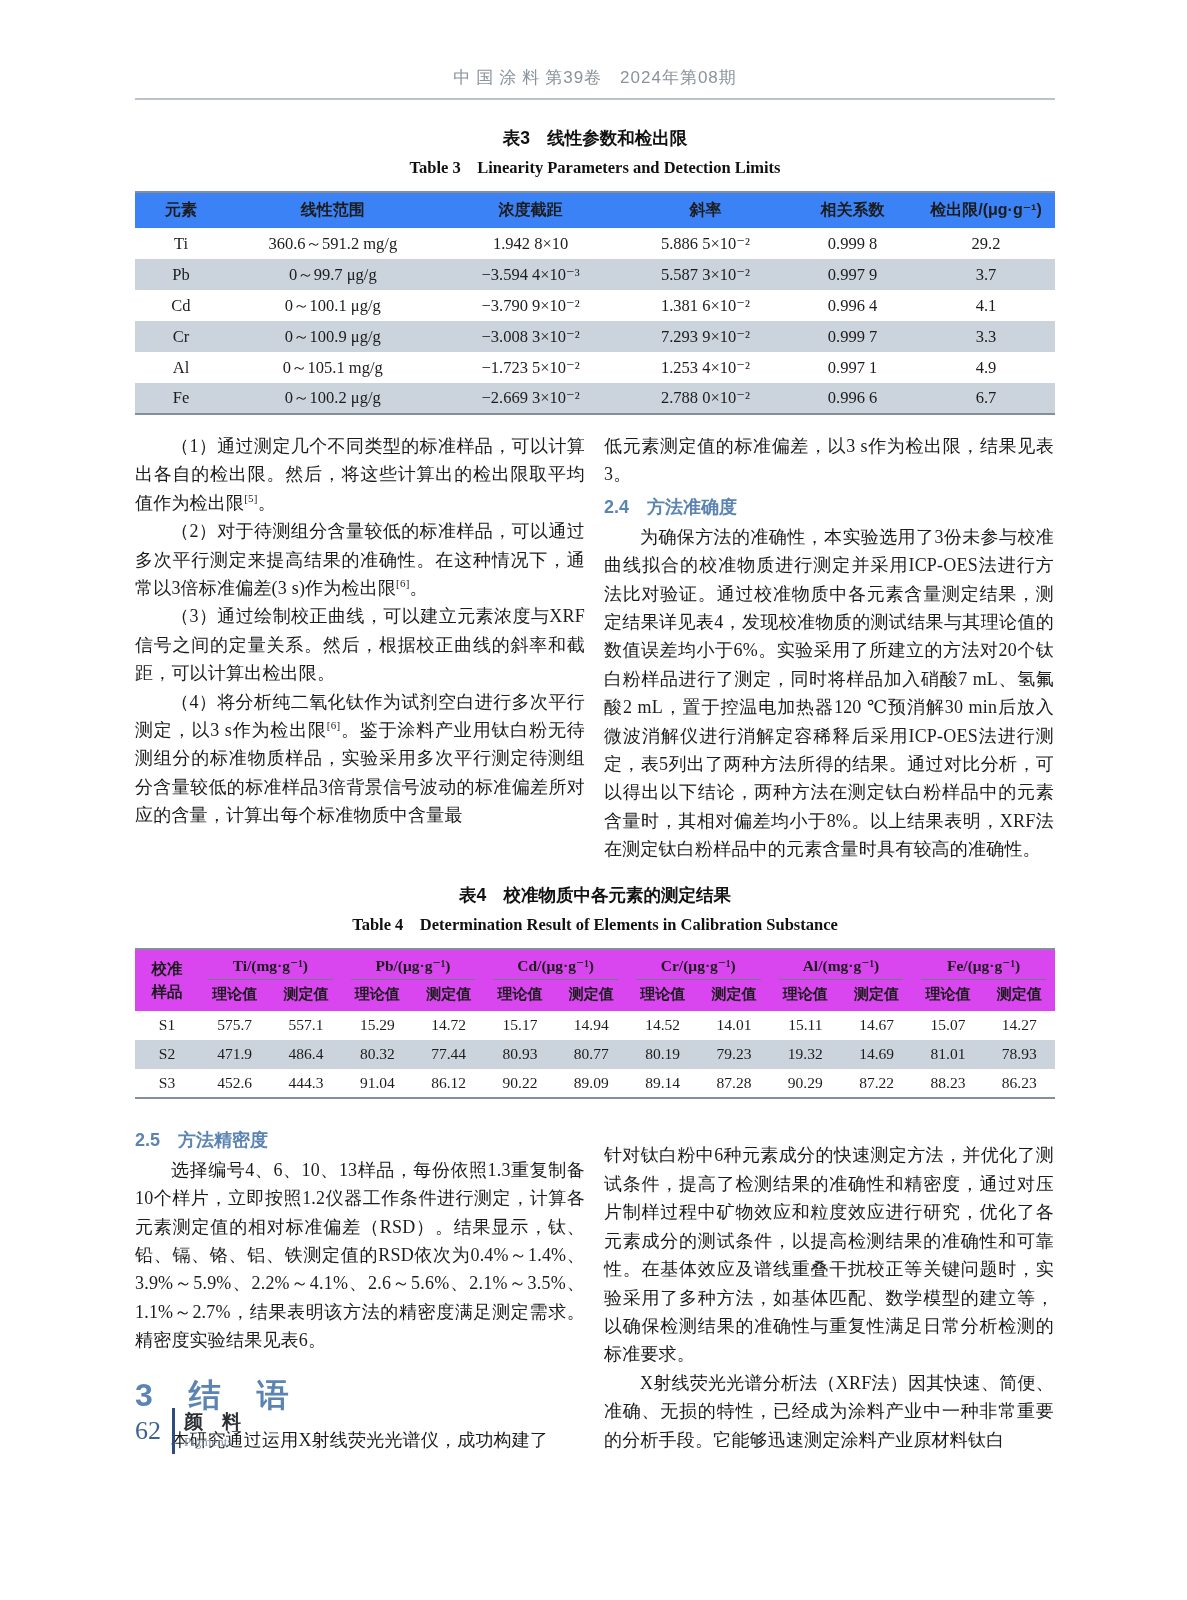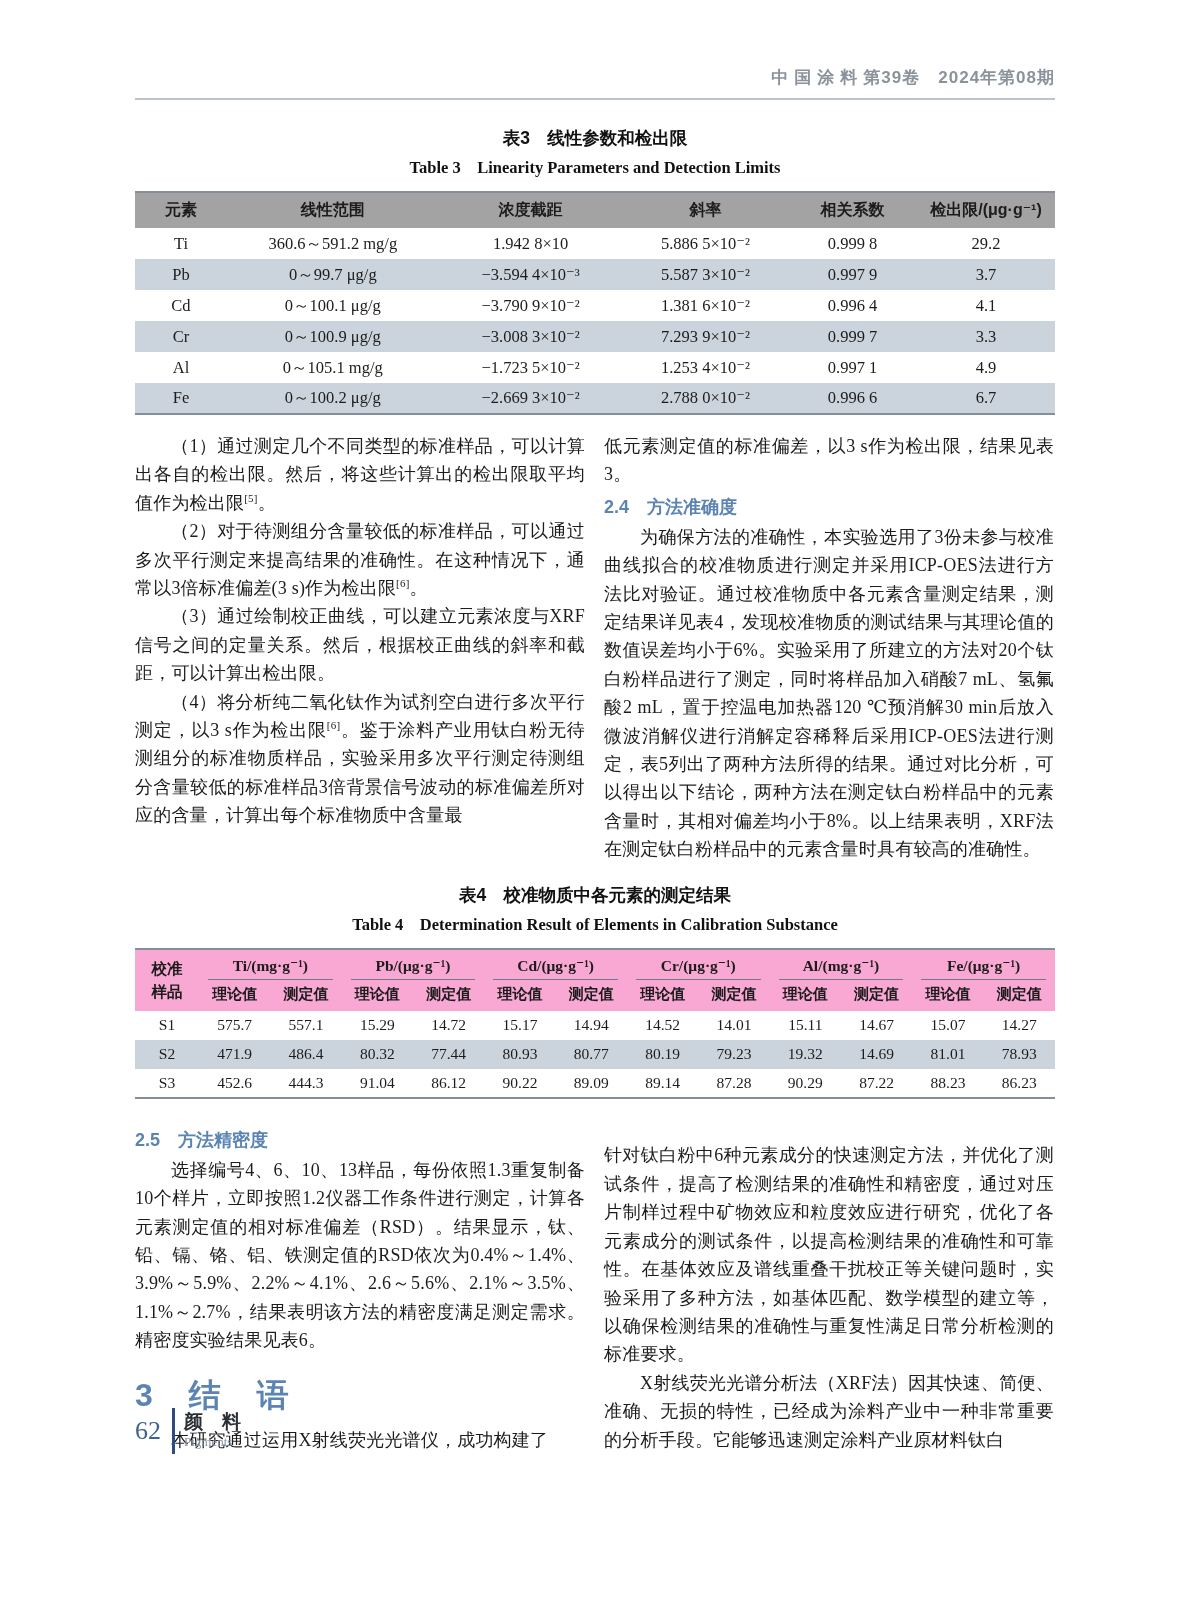--- a/index.html
+++ b/index.html
@@ -7,57 +7,57 @@
   body {
     width:1187px; height:1600px; overflow:hidden;
     background:#ffffff; color:#1c1c1c;
     font-family:"Liberation Serif","DejaVu Serif",serif;
     position:relative;
   }
   .page { padding:66px 132px 0 135px; }
 
   
   .runhead {
-    display:flex; justify-content:flex-end; align-items:flex-end;
+    display:flex; justify-content:center; align-items:flex-end;
     border-bottom:2px solid #bcc3ca; padding-bottom:9px;
     font-family:"Liberation Sans","DejaVu Sans",sans-serif;
-    color:#8a929b; font-size:17px;font-weight:bold;
+    color:#8a929b; font-size:17px;
   }
   .runhead .journal { letter-spacing:6px; }
   .runhead .issue { letter-spacing:1px; }
 
   
   .tbl-title-zh {
     text-align:center; font-family:"Liberation Sans","DejaVu Sans",sans-serif;
     font-weight:bold; font-size:17.5px; color:#111; margin-top:26px;
   }
   .tbl-title-en {
     text-align:center; font-family:"Liberation Serif","DejaVu Serif",serif;
     font-weight:bold; font-size:16.5px; color:#111; margin-top:7px; margin-bottom:12px;
   }
 
   
   table { width:100%; border-collapse:collapse; table-layout:fixed; }
   #table3 { border-top:2px solid #848f9b; border-bottom:2px solid #848f9b; }
   #table3 thead th {
-    background:#a3a3a3; font-family:"Liberation Sans","DejaVu Sans",sans-serif;
+    background:#3b82f6; font-family:"Liberation Sans","DejaVu Sans",sans-serif;
     font-weight:bold; font-size:16px; height:36px; padding:2px 4px;
   }
   #table3 tbody td { text-align:center; font-size:16.5px; height:31px; padding:1px 4px; }
   #table3 tbody tr:nth-child(even) { background:#cbd3dc; }
   #table3 th:nth-child(1), #table3 td:nth-child(1) { width:10%; }
   #table3 th:nth-child(2), #table3 td:nth-child(2) { width:23%; }
   #table3 th:nth-child(3), #table3 td:nth-child(3) { width:20%; }
   #table3 th:nth-child(4), #table3 td:nth-child(4) { width:18%; }
   #table3 th:nth-child(5), #table3 td:nth-child(5) { width:14%; }
   #table3 th:nth-child(6), #table3 td:nth-child(6) { width:15%; }
 
   #table4 { border-top:2px solid #848f9b; border-bottom:2px solid #848f9b; font-size:15.5px; }
   #table4 thead th {
-    background:#f9a8d4; font-weight:bold; padding:2px 2px; text-align:center;
+    background:#d946ef; font-weight:bold; padding:2px 2px; text-align:center;
   }
   #table4 thead .rowhdr {
     font-family:"Liberation Sans","DejaVu Sans",sans-serif;
     white-space:pre-line; width:64px; font-size:15.5px; line-height:1.5;
   }
   #table4 thead .grp { font-family:"Liberation Serif","DejaVu Serif",serif; font-size:15.5px; padding-top:6px; }
   #table4 thead .grp .glabel { border-bottom:1px solid #6f7a86; margin:0 7px; padding-bottom:4px; }
   #table4 thead .sub {
     font-family:"Liberation Sans","DejaVu Sans",sans-serif;
     font-size:15px; padding:3px 0 7px 0;

